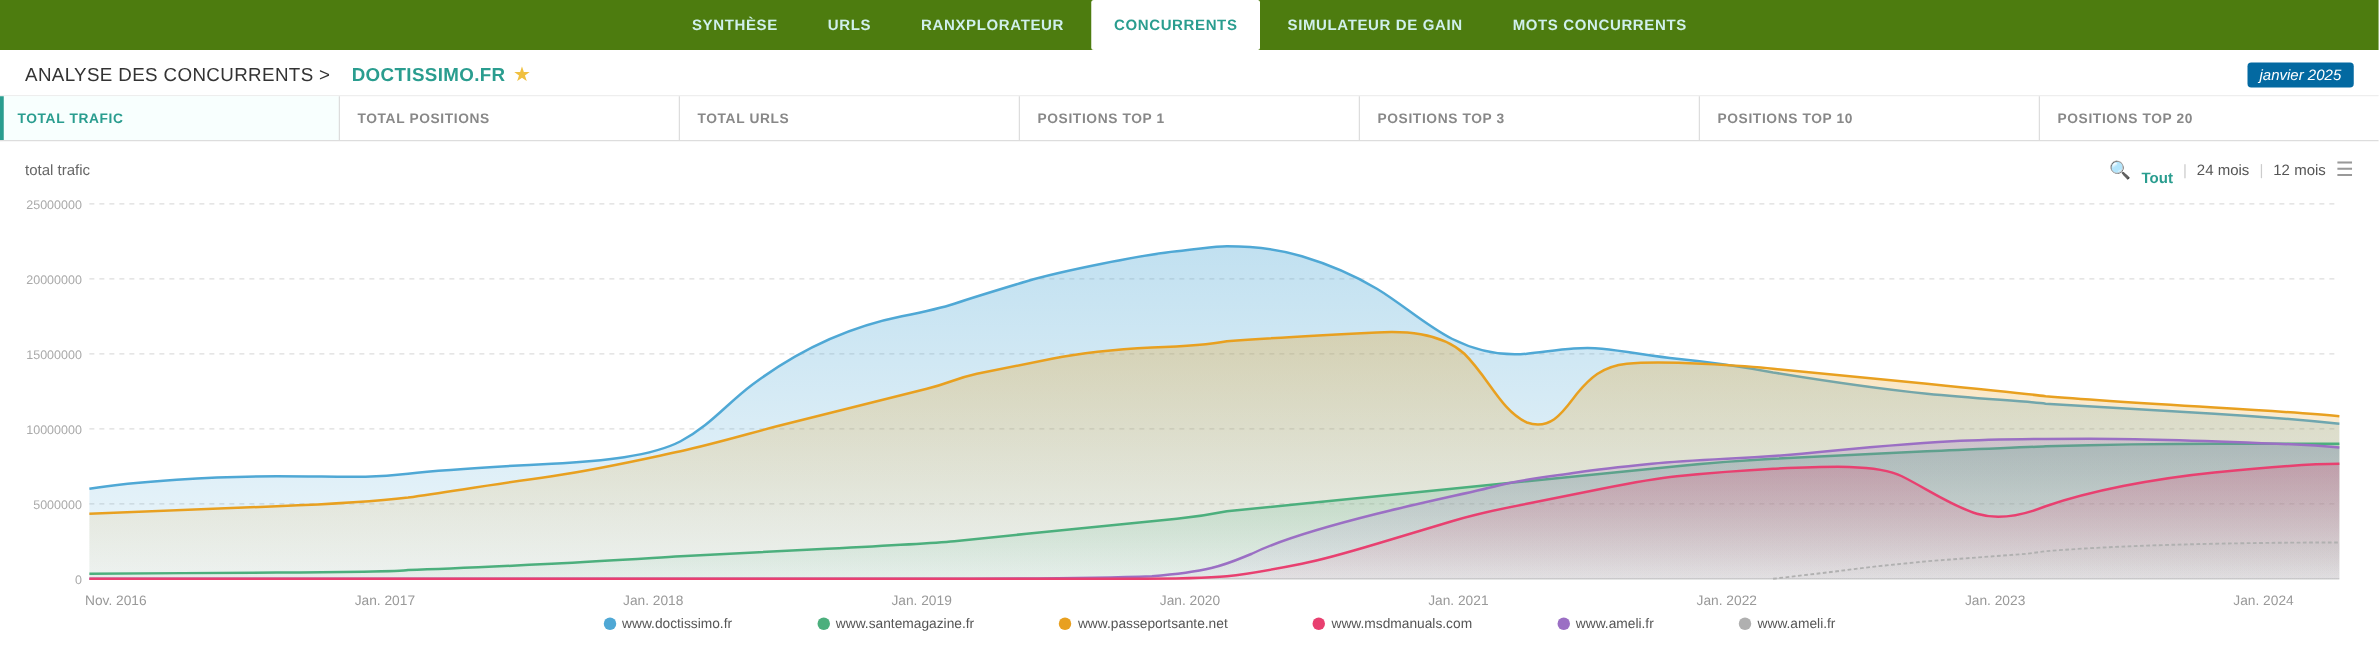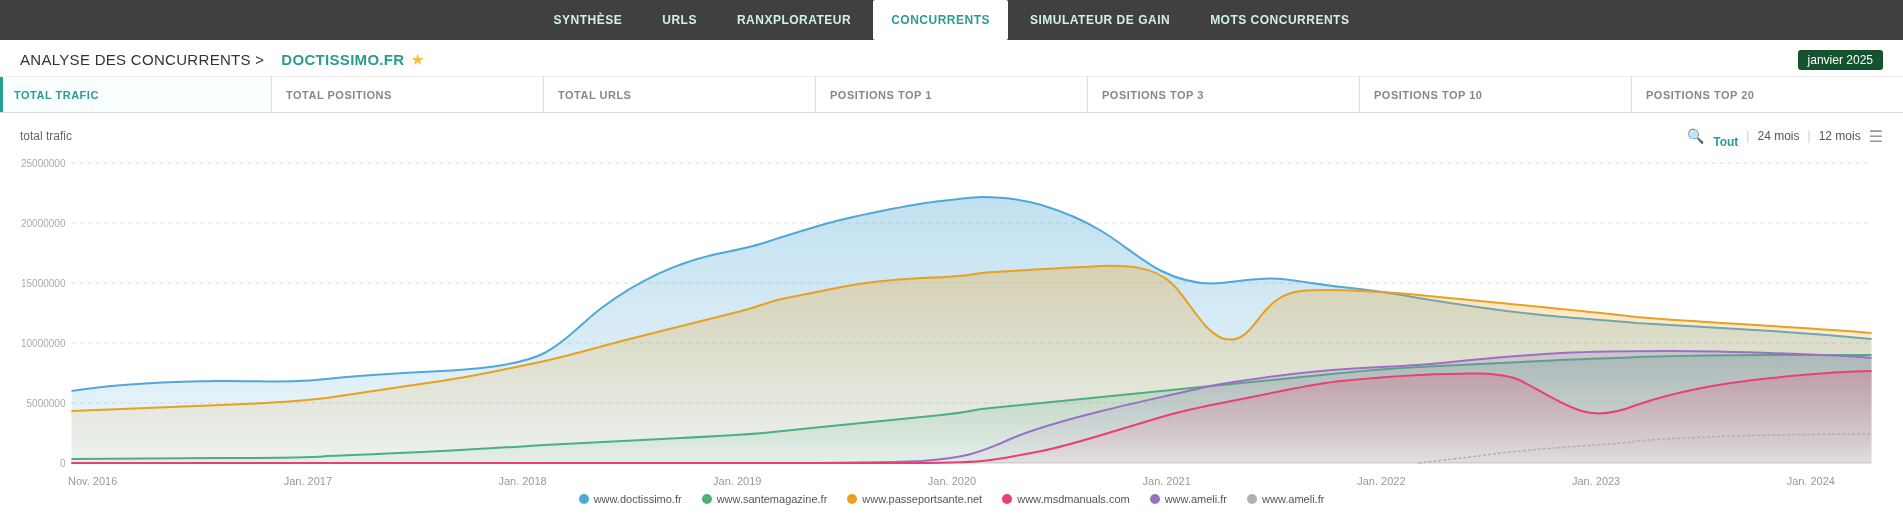--- a/index.html
+++ b/index.html
@@ -1,20 +1,20 @@
 <!DOCTYPE html>
 <html><head>
   <meta charset="utf-8">
   <style>
     * { margin: 0; padding: 0; box-sizing: border-box; }
     body { font-family: Arial, sans-serif; background: #fff; width: 1903px; overflow-x: hidden; }
 
     
     .top-nav {
-      background: #404040;
+      background: #4d7c0f;
       display: flex;
       justify-content: center;
       gap: 4px;
       padding: 0 8px;
       height: 40px;
       align-items: center;
     }
     .nav-item {
       color: #d0f0ec;
       font-size: 12px;
@@ -29,43 +29,44 @@
       border-radius: 2px;
     }
     .nav-item.active {
       background: #fff;
       color: #2a9d8f;
     }
 
     
     .page-header {
       display: flex;
-      align-items: flex-start;
+      align-items: center;
       justify-content: space-between;
       padding: 10px 20px 6px 20px;
       border-bottom: 1px solid #eee;
     }
     .page-title {
       font-size: 15px;
       color: #333;
       font-weight: normal;
       text-transform: uppercase;
       letter-spacing: 0.3px;
     }
     .page-title span.domain {
       color: #2a9d8f;
       font-weight: bold;
     }
     .star-icon { color: #f0c040; margin-left: 6px; font-size: 16px; }
     .date-badge {
-      background: #14532d;
+      background: #0369a1;
       color: #fff;
       font-size: 12px;
       padding: 3px 10px;
       border-radius: 3px;
+      font-style: italic;
     }
 
     
     .metrics-bar {
       display: flex;
       border-bottom: 1px solid #ddd;
       height: 36px;
       align-items: center;
     }
     .metric-item {
@@ -134,20 +135,21 @@
       gap: 20px;
       padding: 6px 0 4px 0;
       flex-wrap: wrap;
     }
     .legend-item {
       display: flex;
       align-items: center;
       gap: 5px;
       font-size: 11px;
       color: #555;
+      margin-left: 48px;
     }
     .legend-dot {
       width: 10px;
       height: 10px;
       border-radius: 50%;
     }
 
     
     .x-axis {
       display: flex;

